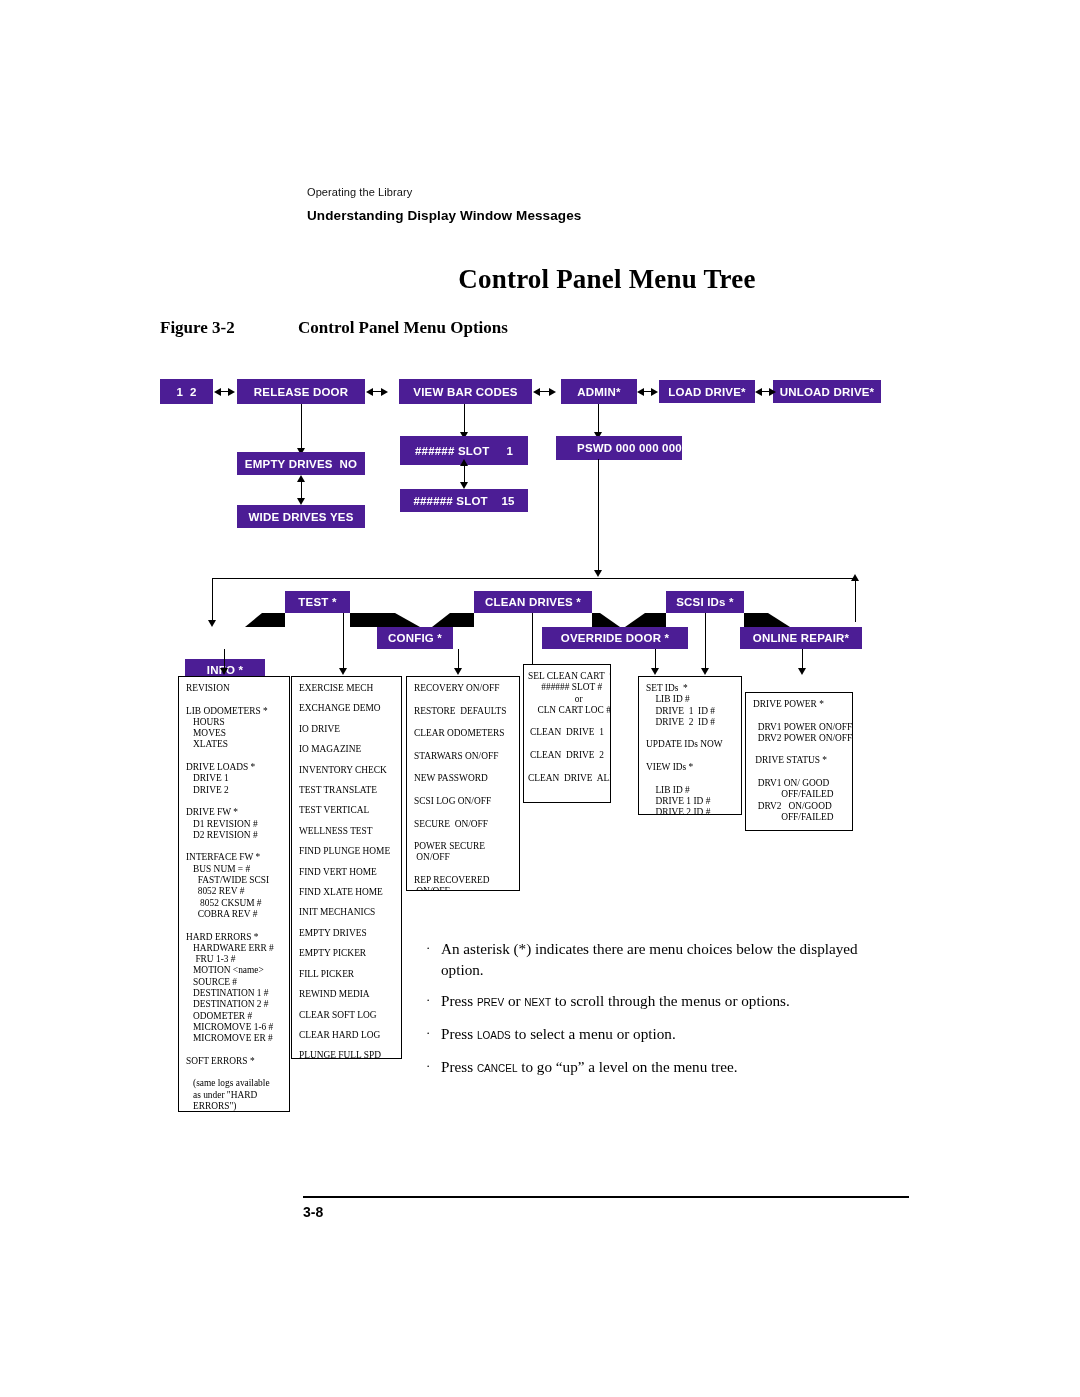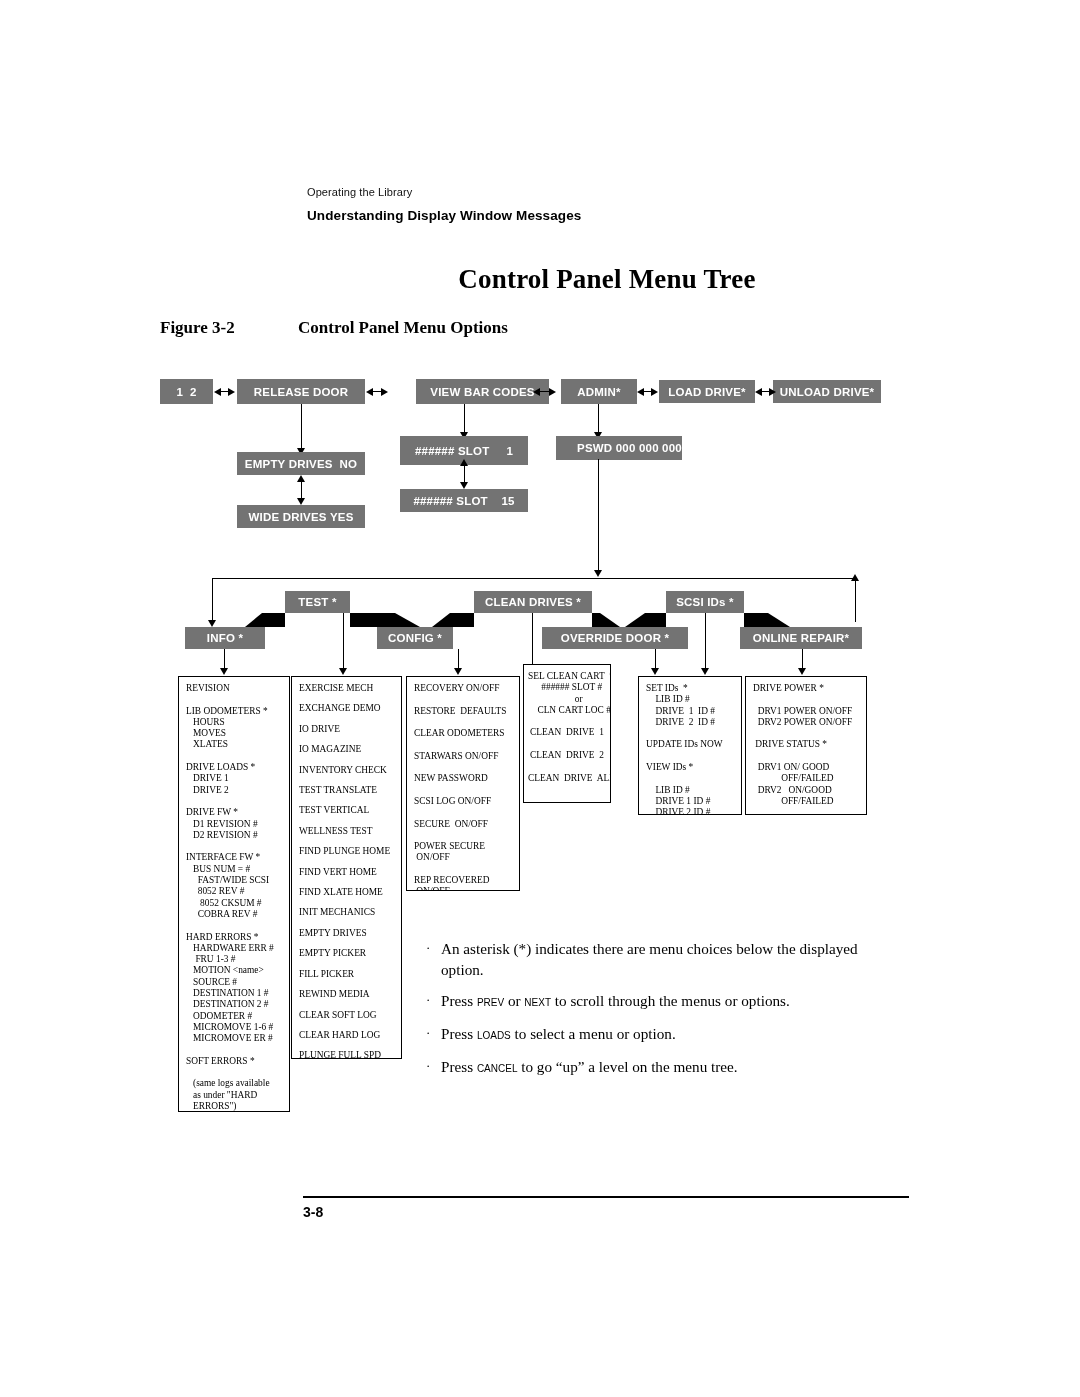--- a/index.html
+++ b/index.html
@@ -71,21 +71,21 @@
     position: absolute;
     left: 0;
     top: 0;
     width: 1080px;
     height: 1397px;
   }
 
   
   .nbox {
     position: absolute;
-    background: #737373;
+    background: #4c1d95;
     color: #fff;
     font-family: "Liberation Sans", sans-serif;
     font-weight: bold;
     font-size: 11.5px;
     letter-spacing: .2px;
     display: flex;
     align-items: center;
     justify-content: center;
     white-space: pre;
     box-sizing: border-box;
@@ -175,21 +175,21 @@
 
 <div class="sect-title">Control Panel Menu Tree</div>
 
 <div class="fig-num">Figure 3-2</div>
 <div class="fig-cap">Control Panel Menu Options</div>
 
 <div id="diagram">
 
   <div class="nbox" style="left:160px;  top:379px; width:53px;  height:25px;">1  2</div>
   <div class="nbox" style="left:237px;  top:379px; width:128px; height:25px;">RELEASE DOOR</div>
-  <div class="nbox" style="left:399px;  top:379px; width:133px; height:25px;margin-left:17px;">VIEW BAR CODES</div>
+  <div class="nbox" style="left:399px;  top:379px; width:133px; height:25px;">VIEW BAR CODES</div>
   <div class="nbox" style="left:561px;  top:379px; width:76px;  height:25px;">ADMIN*</div>
   <div class="nbox" style="left:659px;  top:380px; width:96px;  height:23px;">LOAD DRIVE*</div>
   <div class="nbox" style="left:773px;  top:380px; width:108px; height:23px;">UNLOAD DRIVE*</div>
 
   <div class="hline" style="left:221px; top:391px; width:9px;"></div>
   <div class="arr arr-l" style="left:214px; top:387.5px;"></div>
   <div class="arr arr-r" style="left:228px; top:387.5px;"></div>
 
   <div class="hline" style="left:373px; top:391px; width:10px;"></div>
   <div class="arr arr-l" style="left:366px; top:387.5px;"></div>
@@ -231,21 +231,21 @@
   <div class="arr arr-d" style="left:594px; top:570px;"></div>
 
   <div class="hline" style="left:212px; top:578px; width:644px;"></div>
 
   <div class="vline" style="left:212px; top:578px; height:44px;"></div>
   <div class="arr arr-d" style="left:208px; top:620px;"></div>
 
   <div class="vline" style="left:855px; top:578px; height:44px;"></div>
   <div class="arr arr-u" style="left:851px; top:574px;"></div>
 
-  <div class="nbox" style="left:185px; top:627px; width:80px;  height:22px;text-align:right;">INFO *</div>
+  <div class="nbox" style="left:185px; top:659px; width:80px;  height:22px;text-align:right;">INFO *</div>
   <div class="nbox" style="left:285px; top:591px; width:65px;  height:22px;">TEST *</div>
   <div class="nbox" style="left:377px; top:627px; width:76px;  height:22px;">CONFIG *</div>
   <div class="nbox" style="left:474px; top:591px; width:118px; height:22px;">CLEAN DRIVES *</div>
   <div class="nbox" style="left:542px; top:627px; width:146px; height:22px;">OVERRIDE DOOR *</div>
   <div class="nbox" style="left:666px; top:591px; width:78px;  height:22px;">SCSI IDs *</div>
   <div class="nbox" style="left:740px; top:627px; width:122px; height:22px;">ONLINE REPAIR*</div>
 
   <svg class="tail" style="left:0; top:585px; width:1080px; height:50px;">
     <polygon points="245,42 285,42 285,28 262,28" fill="#000"></polygon>
     <polygon points="350,28 350,42 420,42 395,28" fill="#000"></polygon>
@@ -404,21 +404,21 @@
     DRIVE  1  ID #
     DRIVE  2  ID #
 
 UPDATE IDs NOW
 
 VIEW IDs *
 
     LIB ID #
     DRIVE 1 ID #
     DRIVE 2 ID #</div>
-  <div class="lbox" style="left:745px; top:676px; width:122px; height:139px;">DRIVE POWER *
+  <div class="lbox" style="left:745px; top:692px; width:108px; height:139px;">DRIVE POWER *
 
   DRV1 POWER ON/OFF
   DRV2 POWER ON/OFF
 
  DRIVE STATUS *
 
   DRV1 ON/ GOOD
             OFF/FAILED
   DRV2   ON/GOOD
             OFF/FAILED</div>

